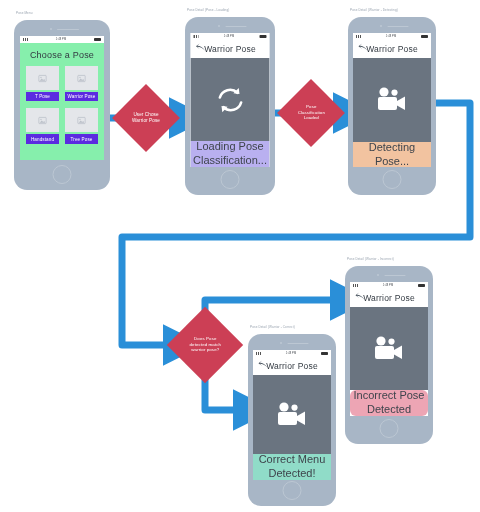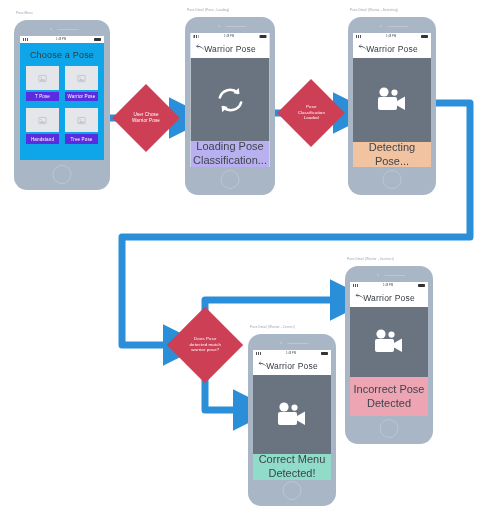--- a/index.html
+++ b/index.html
@@ -135,21 +135,21 @@
     position: absolute;
     left: 50%;
     transform: translateX(-50%);
     border: 1px solid #bcc7d3;
     border-radius: 50%;
     background: transparent;
   }
 
   
   .chooser {
-    background: #0ea5e9;
+    background: #86efac;
     flex: 1;
     padding: 4px 6px 12px 6px;
     box-sizing: border-box;
   }
   .chooser-title {
     text-align: center;
     font-size: 9px;
     color: #333a42;
     margin: 3px 0 6px 0;
     letter-spacing: .2px;
@@ -406,21 +406,21 @@
         <span class="navbar-title">Warrior Pose</span>
       </div>
       <div class="content">
         <svg width="34" height="26" viewBox="0 0 34 26">
           <circle cx="9" cy="5" r="4.6" fill="#ffffff"></circle>
           <circle cx="19.5" cy="5.6" r="3.1" fill="#ffffff"></circle>
           <rect x="3" y="10" width="19" height="13" rx="2" fill="#ffffff"></rect>
           <path d="M22 14 L30 9.5 L30 23 L22 18.5 Z" fill="#ffffff"></path>
         </svg>
       </div>
-      <div class="banner" style="background:#eda5b4; height:39px;">
+      <div class="banner" style="background:#eda5b4; height:26px;border-radius:6px;">
         <span>Incorrect Pose
 Detected</span>
       </div>
     </div>
     <div class="home-btn" style="bottom:6px; width:17px; height:17px;"></div>
   </div>
 
   <div class="phone" style="left:248px; top:334px; width:88px; height:172px;">
     <div class="phone-caption">Pose Detail (Warrior - Correct)</div>
     <div class="cam-dot" style="left:32px; top:8px; width:2.2px; height:2.2px;"></div>

